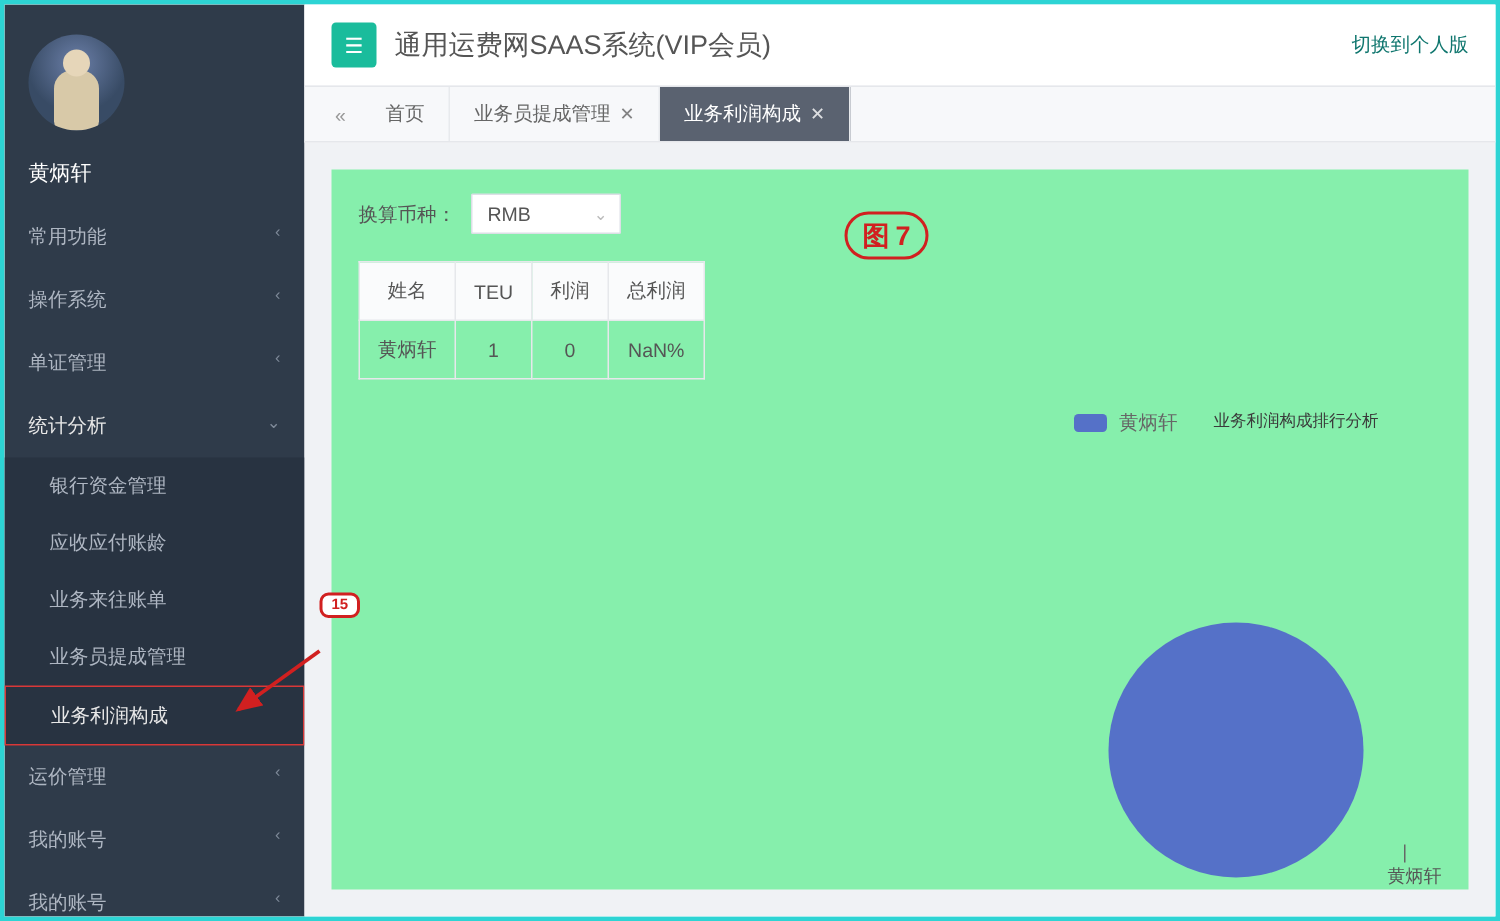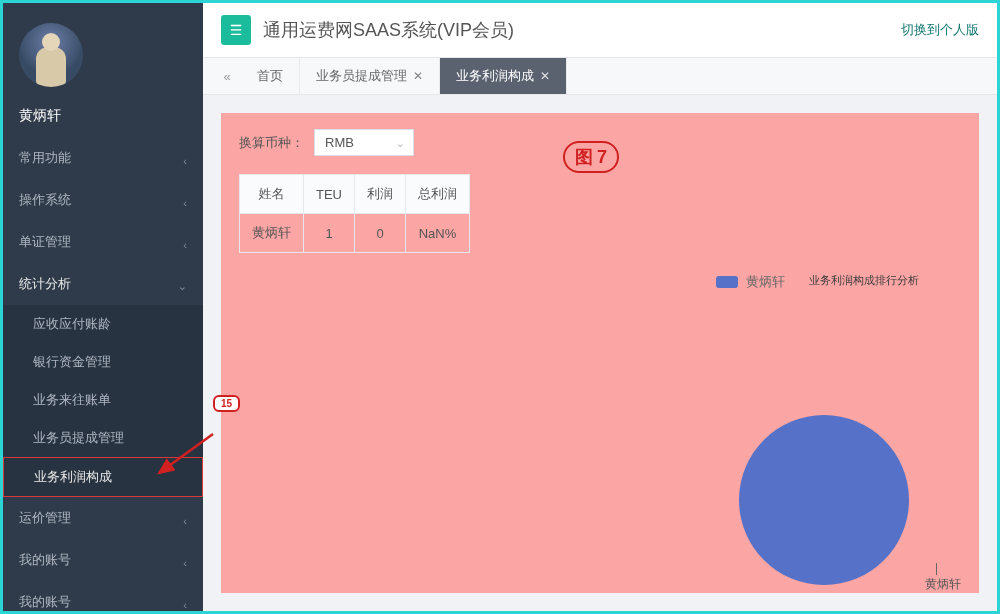--- a/index.html
+++ b/index.html
@@ -8,21 +8,21 @@
 .frame { border: 3px solid #2dd4d4; width: 1000px; height: 614px; margin: 0 auto; position: relative; overflow: hidden; }
 
 
 .sidebar { position: absolute; left: 0; top: 0; width: 200px; height: 100%; background: #2f3b4a; color: #b8c0cc; }
 .avatar-block { padding: 20px 16px 14px; }
 .avatar { width: 64px; height: 64px; border-radius: 50%; background: radial-gradient(circle at 50% 30%, #6b7fa8, #384b65 60%); display: flex; align-items: flex-end; justify-content: center; overflow: hidden; }
 .avatar-figure { width: 30px; height: 40px; background: #d8c9a8; border-radius: 12px 12px 6px 6px; position: relative; }
 .avatar-figure::before { content: ""; position: absolute; top: -14px; left: 50%; transform: translateX(-50%); width: 18px; height: 18px; border-radius: 50%; background: #e6d6b9; }
 .username { color: #fff; font-size: 14px; padding: 6px 16px 12px; }
 
-.menu-item { padding: 12px 16px; font-size: 13px; color: #aeb6c2; cursor: pointer; position: relative; display: flex; justify-content: space-between; align-items: flex-end; }
+.menu-item { padding: 12px 16px; font-size: 13px; color: #aeb6c2; cursor: pointer; position: relative; display: flex; justify-content: space-between; align-items: flex-start; }
 .menu-item .chev { font-size: 11px; color: #7f8a99; }
 .submenu { background: #283341; }
 .submenu-item { padding: 10px 16px 10px 30px; font-size: 13px; color: #aeb6c2; cursor: pointer; }
 .submenu-item.active { border: 1px solid #d93838; color: #e8e8e8; }
 
 
 .main { position: absolute; left: 200px; top: 0; right: 0; bottom: 0; background: #f0f2f5; display: flex; flex-direction: column; }
 
 .topbar { height: 54px; background: #fff; display: flex; align-items: center; padding: 0 18px; justify-content: space-between; }
 .topbar-left { display: flex; align-items: center; gap: 12px; }
@@ -30,21 +30,21 @@
 .app-title { font-size: 18px; color: #555; }
 .switch-link { color: #0f766e; font-size: 13px; cursor: pointer; }
 
 .tabbar { height: 38px; background: #f7f8fa; border-top: 1px solid #e5e7eb; border-bottom: 1px solid #e5e7eb; display: flex; align-items: stretch; padding-left: 10px; }
 .tab-collapse { width: 28px; display: flex; align-items: center; justify-content: center; color: #999; cursor: pointer; }
 .tab { padding: 0 16px; display: flex; align-items: center; gap: 6px; border-right: 1px solid #e8eaed; color: #666; font-size: 13px; cursor: pointer; justify-content: flex-end; }
 .tab.active { background: #5a6270; color: #fff; }
 .tab-close { font-size: 12px; opacity: 0.8; }
 
 .content { flex: 1; padding: 18px; overflow: hidden; }
-.panel { background: #fca5a5; width: 100%; height: 100%; padding: 16px 18px; position: relative; }
+.panel { background: #86efac; width: 100%; height: 100%; padding: 16px 18px; position: relative; }
 
 .currency-row { display: flex; align-items: center; gap: 10px; margin-bottom: 18px; }
 .currency-label { color: #555; }
 .select { border: 1px solid #dcdfe6; border-radius: 1px; padding: 5px 24px 5px 10px; min-width: 100px; color: #555; background: #fff; cursor: pointer; position: relative; }
 .select-caret { position: absolute; right: 8px; top: 50%; transform: translateY(-50%); color: #bbb; font-size: 11px; }
 
 .table { border: 1px solid #e6e8eb; border-collapse: collapse; font-size: 13px; }
 .table th, .table td { border: 1px solid #e6e8eb; padding: 10px 12px; text-align: center; color: #555; }
 .table th { background: #fafbfc; font-weight: 400; }
 
@@ -85,22 +85,22 @@
     </div>
     <div class="menu-item">
       <span>单证管理</span>
       <span class="chev">‹</span>
     </div>
     <div class="menu-item" style="color:#e8e8e8;">
       <span>统计分析</span>
       <span class="chev">⌄</span>
     </div>
     <div class="submenu">
+      <div class="submenu-item">银行资金管理</div>
       <div class="submenu-item">应收应付账龄</div>
-      <div class="submenu-item">银行资金管理</div>
       <div class="submenu-item">业务来往账单</div>
       <div class="submenu-item">业务员提成管理</div>
       <div class="submenu-item active">业务利润构成</div>
     </div>
     <div class="menu-item">
       <span>运价管理</span>
       <span class="chev">‹</span>
     </div>
     <div class="menu-item">
       <span>我的账号</span>

